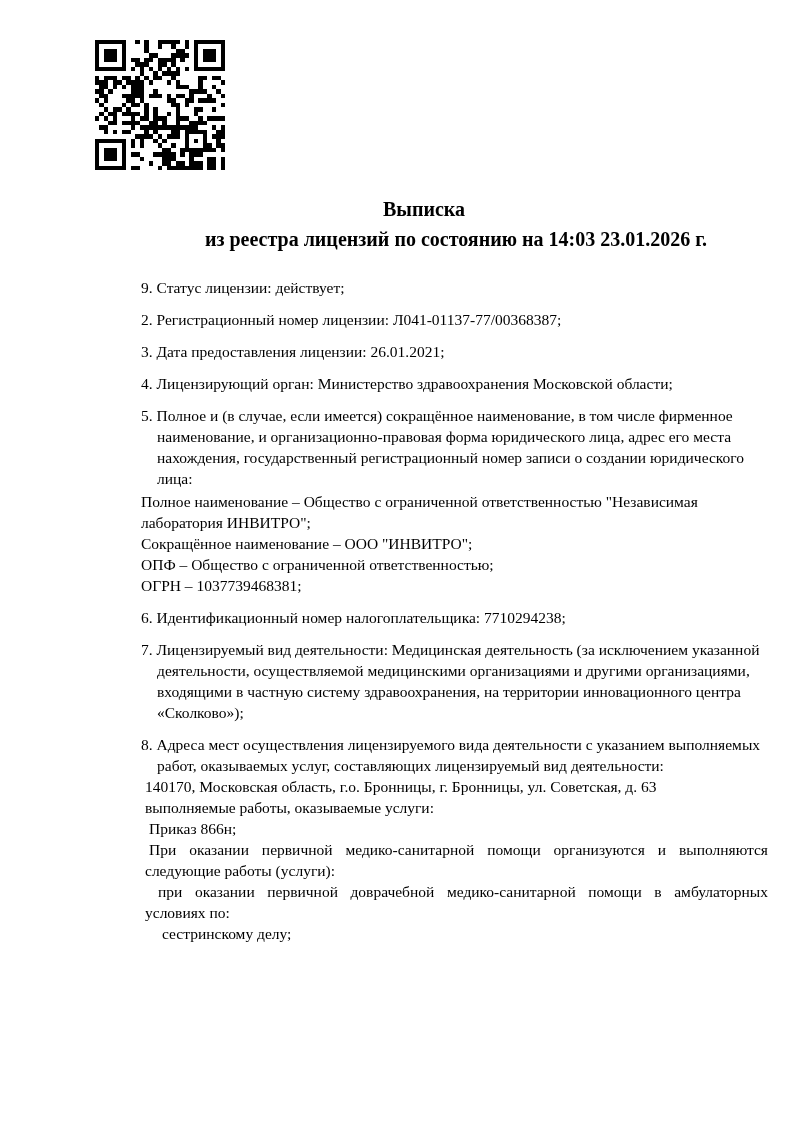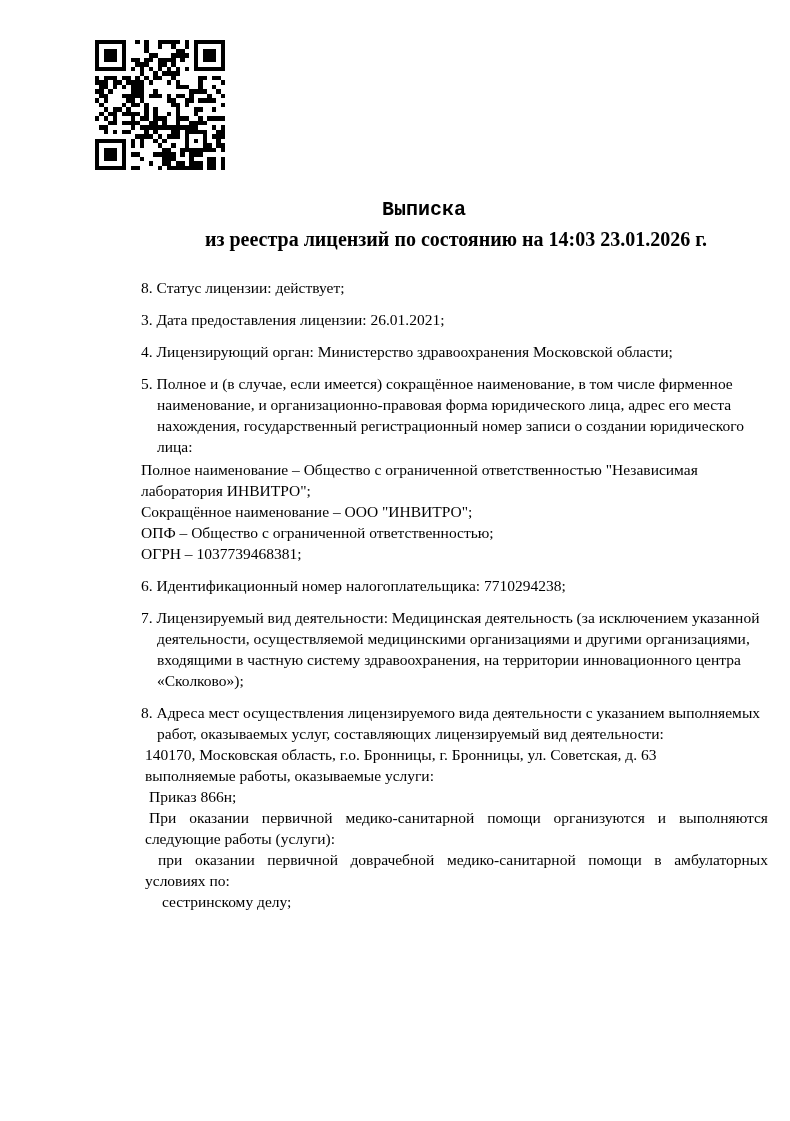--- a/index.html
+++ b/index.html
@@ -23,21 +23,21 @@
   .qr svg { width: 100%; height: 100%; display: block; }
   .titles {
     padding-top: 196px;
     margin-left: 141px;
     width: 566px;
     text-align: center;
     font-weight: bold;
     font-size: 20px;
     line-height: 27px;
   }
-  .doc-title { margin: 0 0 3px 0; font-family: Liberation Mono, monospace; }
+  .doc-title { margin: 0 0 3px 0; }
   .doc-subtitle { margin: 0; text-align: right; }
   .content {
     margin-left: 141px;
     width: 627px;
     margin-top: 24px;
     font-size: 15.5px;
     line-height: 21px;
   }
   .content p { margin: 0; }
   p.num {
@@ -473,21 +473,22 @@
         <rect x="28" y="28" width="1" height="1" fill="#000000"></rect>
       </svg>
   </div>
 
   <div class="titles">
     <p class="doc-title">Выписка</p>
     <p class="doc-subtitle">из реестра лицензий по состоянию на 14:03 23.01.2026 г.</p>
   </div>
 
   <div class="content">
-    <p class="num">8. Статус лицензии: действует;</p>
+    <p class="num">9. Статус лицензии: действует;</p>
+    <p class="num">2. Регистрационный номер лицензии: Л041-01137-77/00368387;</p>
     <p class="num">3. Дата предоставления лицензии: 26.01.2021;</p>
     <p class="num">4. Лицензирующий орган: Министерство здравоохранения Московской области;</p>
     <p class="num tight">5. Полное и (в случае, если имеется) сокращённое наименование, в том числе фирменное наименование, и организационно-правовая форма юридического лица, адрес его места нахождения, государственный регистрационный номер записи о создании юридического лица:</p>
 
     <div class="org-block">
       <p>Полное наименование – Общество с ограниченной ответственностью "Независимая лаборатория ИНВИТРО";</p>
       <p>Сокращённое наименование – ООО "ИНВИТРО";</p>
       <p>ОПФ – Общество с ограниченной ответственностью;</p>
       <p>ОГРН – 1037739468381;</p>
     </div>

